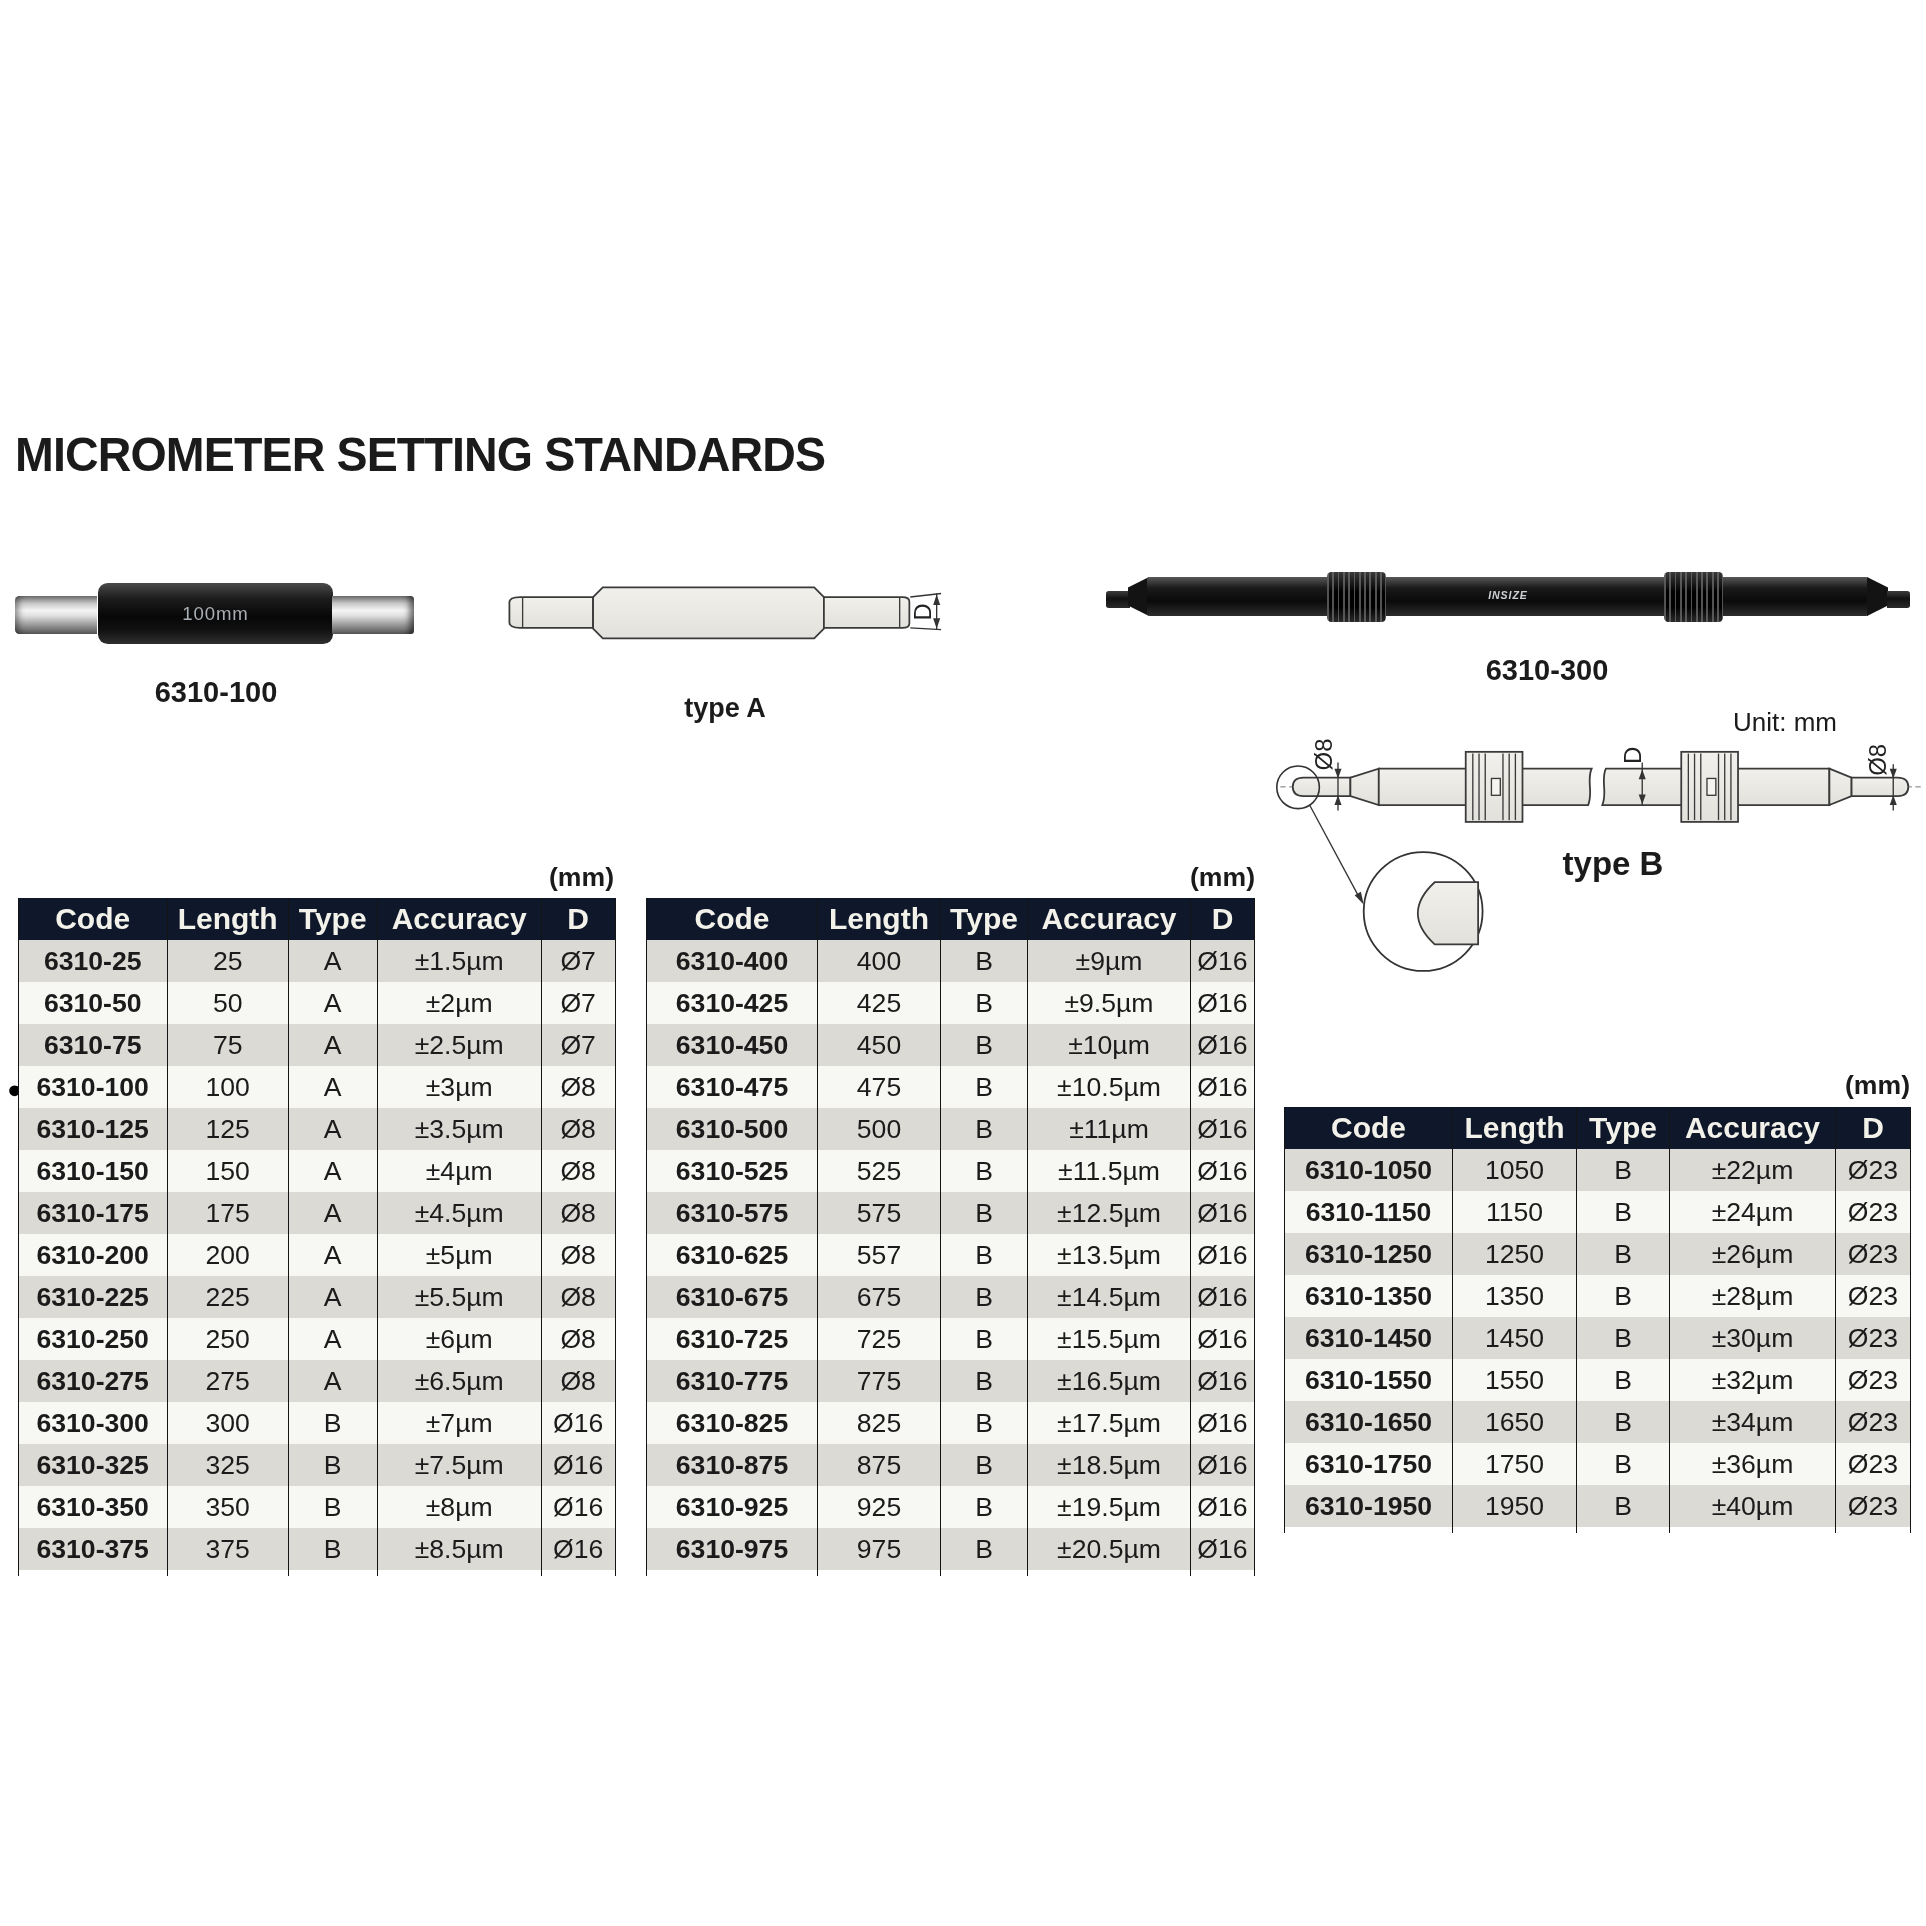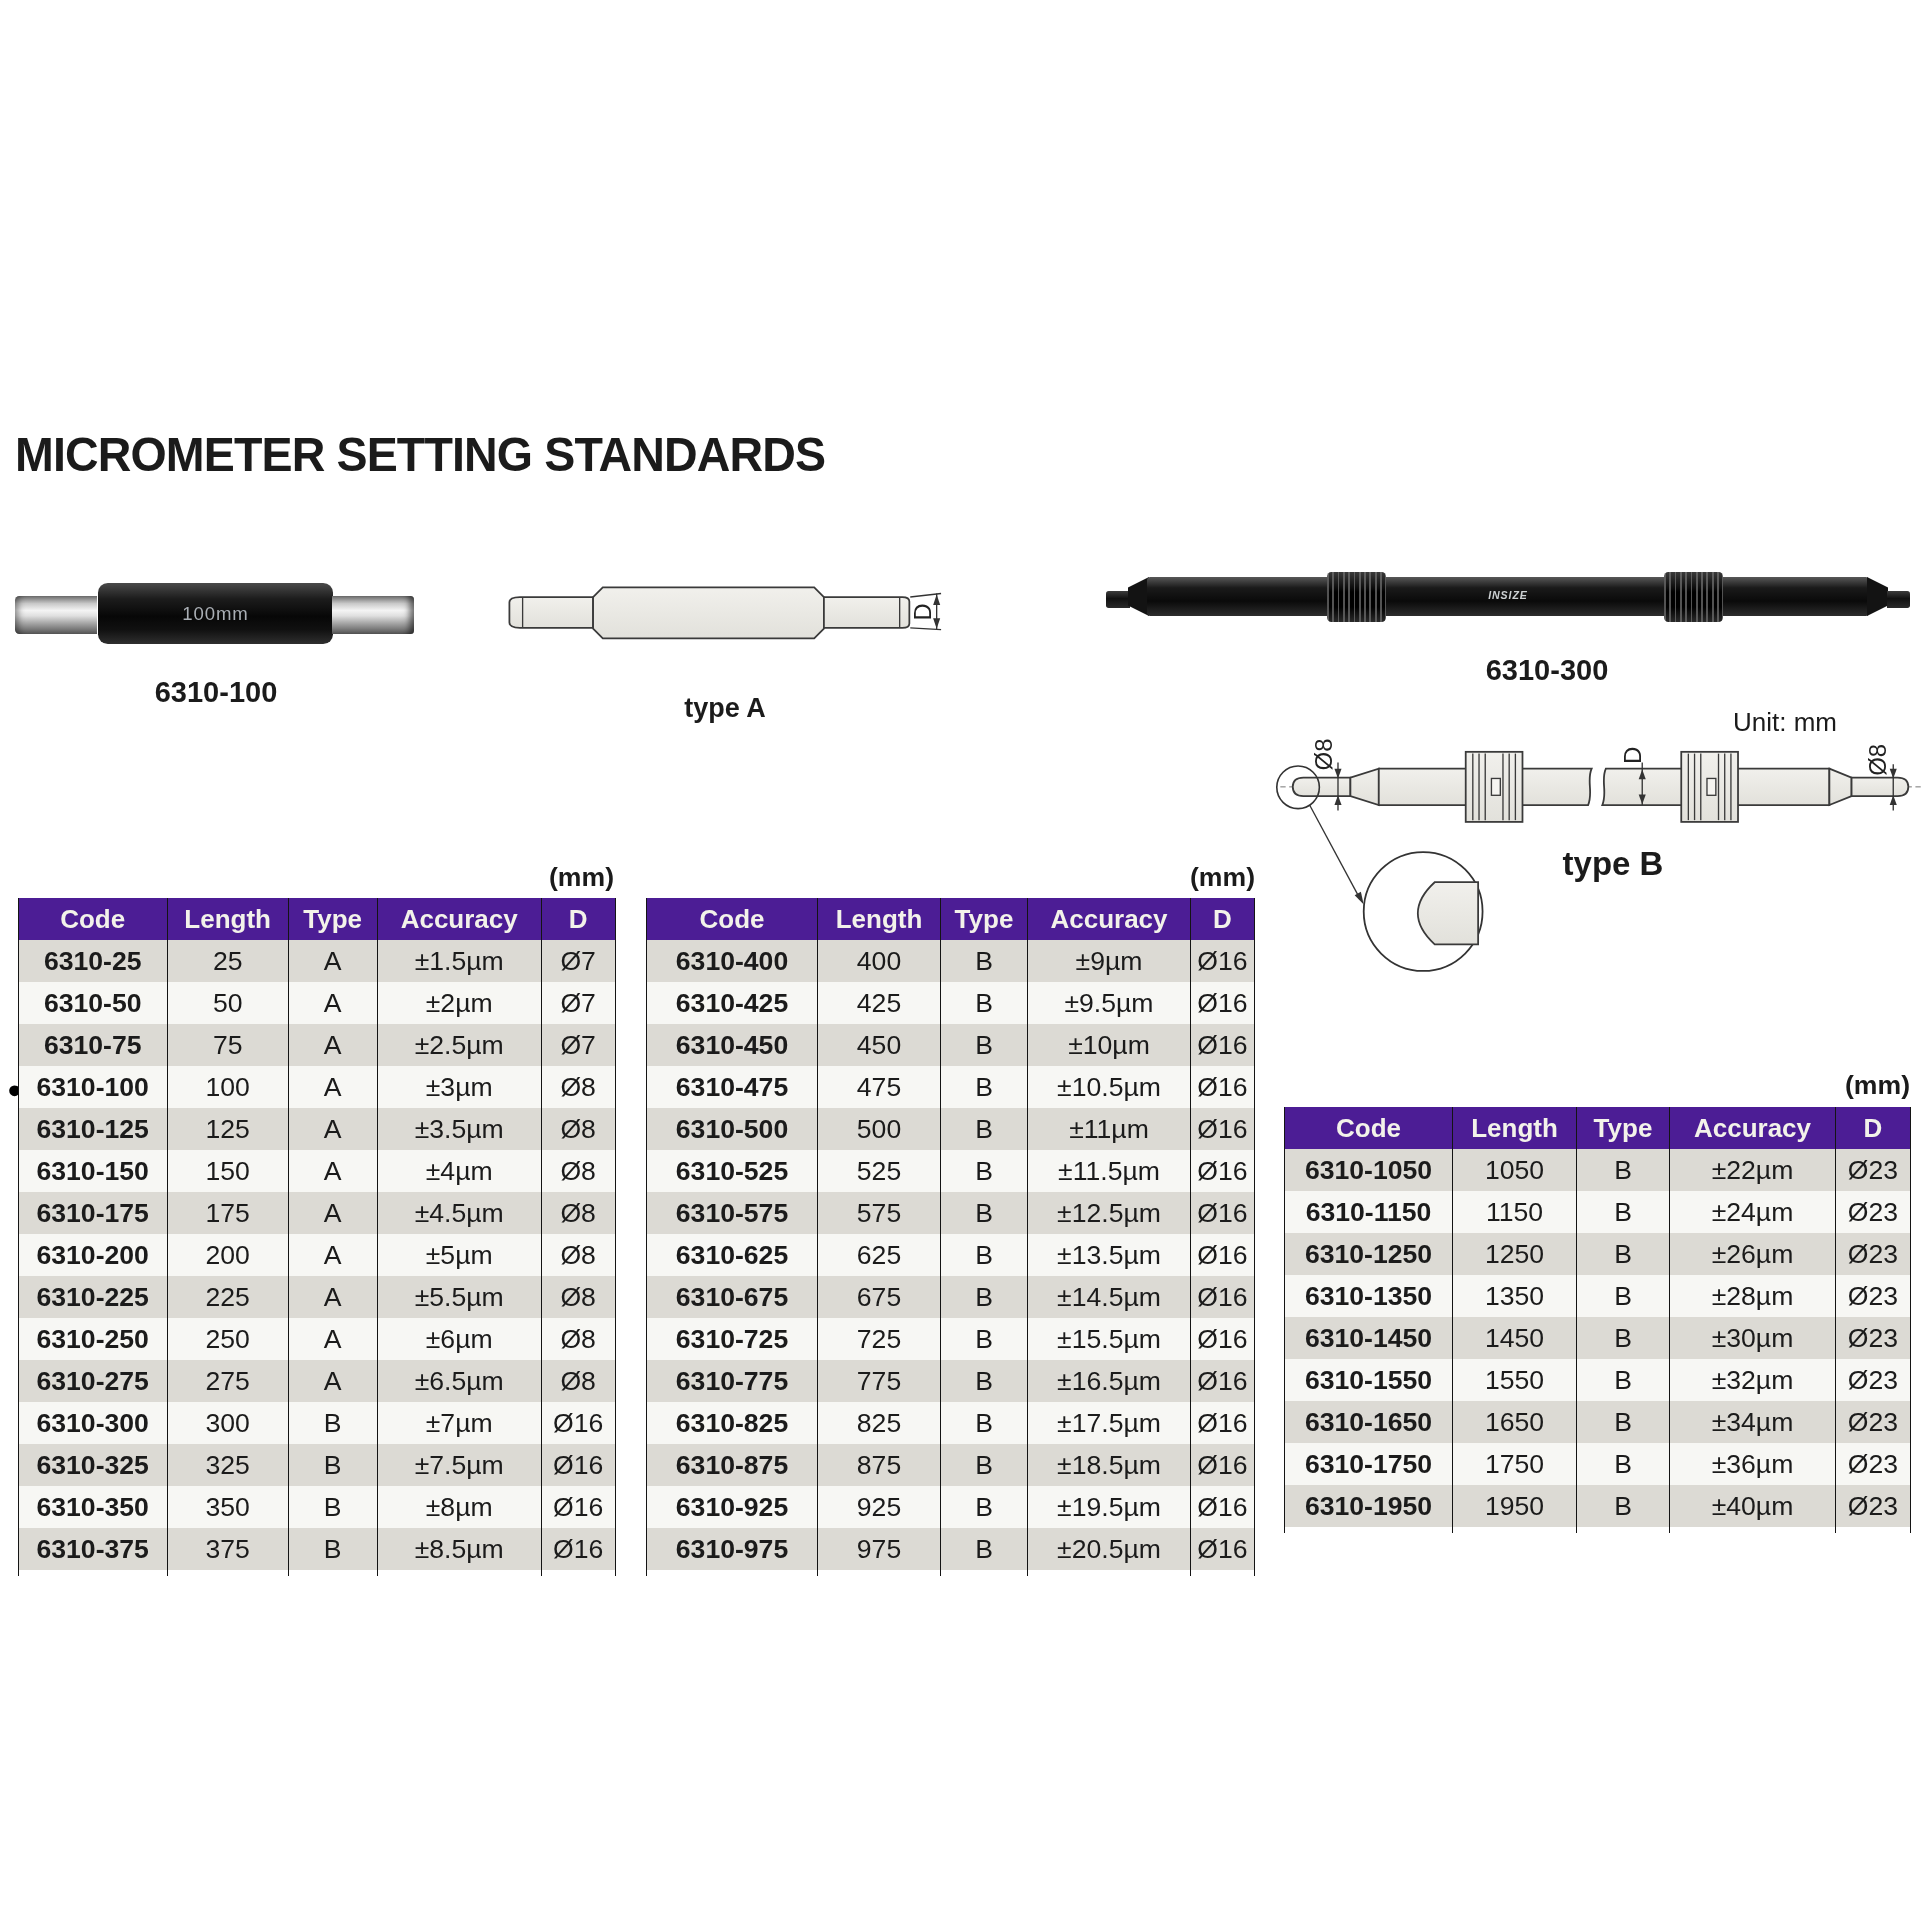--- a/index.html
+++ b/index.html
@@ -55,21 +55,21 @@
   .cap-6310-300{left:1436px;top:654px;width:222px;font-size:29px}
   .cap-type-b{left:1502px;top:845px;width:222px;font-size:33px}
   .unit-note{left:1733px;top:707px;width:179px;font-size:26px;text-align:left;white-space:nowrap}
   .mm-label{width:133px;font-size:26.6px;font-weight:bold;text-align:right;white-space:nowrap}
   .mm-1{left:481px;top:862px}.mm-2{left:1122px;top:862px}.mm-3{left:1777px;top:1070px}
 
   
   .tbl-wrap table{border-collapse:collapse;table-layout:fixed;
     border-left:1.8px solid #141414;border-right:1.8px solid #141414}
   .tbl-wrap th,.tbl-wrap td{padding:0;text-align:center;white-space:nowrap;overflow:hidden}
-  .tbl-wrap th{background:#4c1d95;color:#f3f2ea;font-size:26px;font-weight:bold;
+  .tbl-wrap th{background:#0f172a;color:#f3f2ea;font-size:30px;font-weight:bold;
     height:42px;line-height:42px}
   .tbl-wrap td{font-size:26.6px;height:42px;line-height:42px}
   .tbl-wrap th + th,.tbl-wrap td + td{border-left:1.8px solid #141414}
   .tbl-wrap td:first-child{font-weight:bold}
   .tbl-wrap tbody tr:not(.ext):nth-child(odd) td{background:#dcdad4}
   .tbl-wrap tbody tr:not(.ext):nth-child(even) td{background:#f7f7f4}
   .tbl-wrap tr.ext td{height:6.2px;line-height:6.2px;background:transparent}
   .t1{left:17.7px;top:898px}.t2{left:646px;top:898px}.t3{left:1284px;top:1107px}
 
   .bullet{left:7px;top:1074px;font-size:25px;line-height:30px;color:#000}
@@ -390,21 +390,21 @@
         </tr>
         <tr>
           <td>6310-575</td>
           <td>575</td>
           <td>B</td>
           <td>±12.5µm</td>
           <td>Ø16</td>
         </tr>
         <tr>
           <td>6310-625</td>
-          <td>625</td>
+          <td>557</td>
           <td>B</td>
           <td>±13.5µm</td>
           <td>Ø16</td>
         </tr>
         <tr>
           <td>6310-675</td>
           <td>675</td>
           <td>B</td>
           <td>±14.5µm</td>
           <td>Ø16</td>

